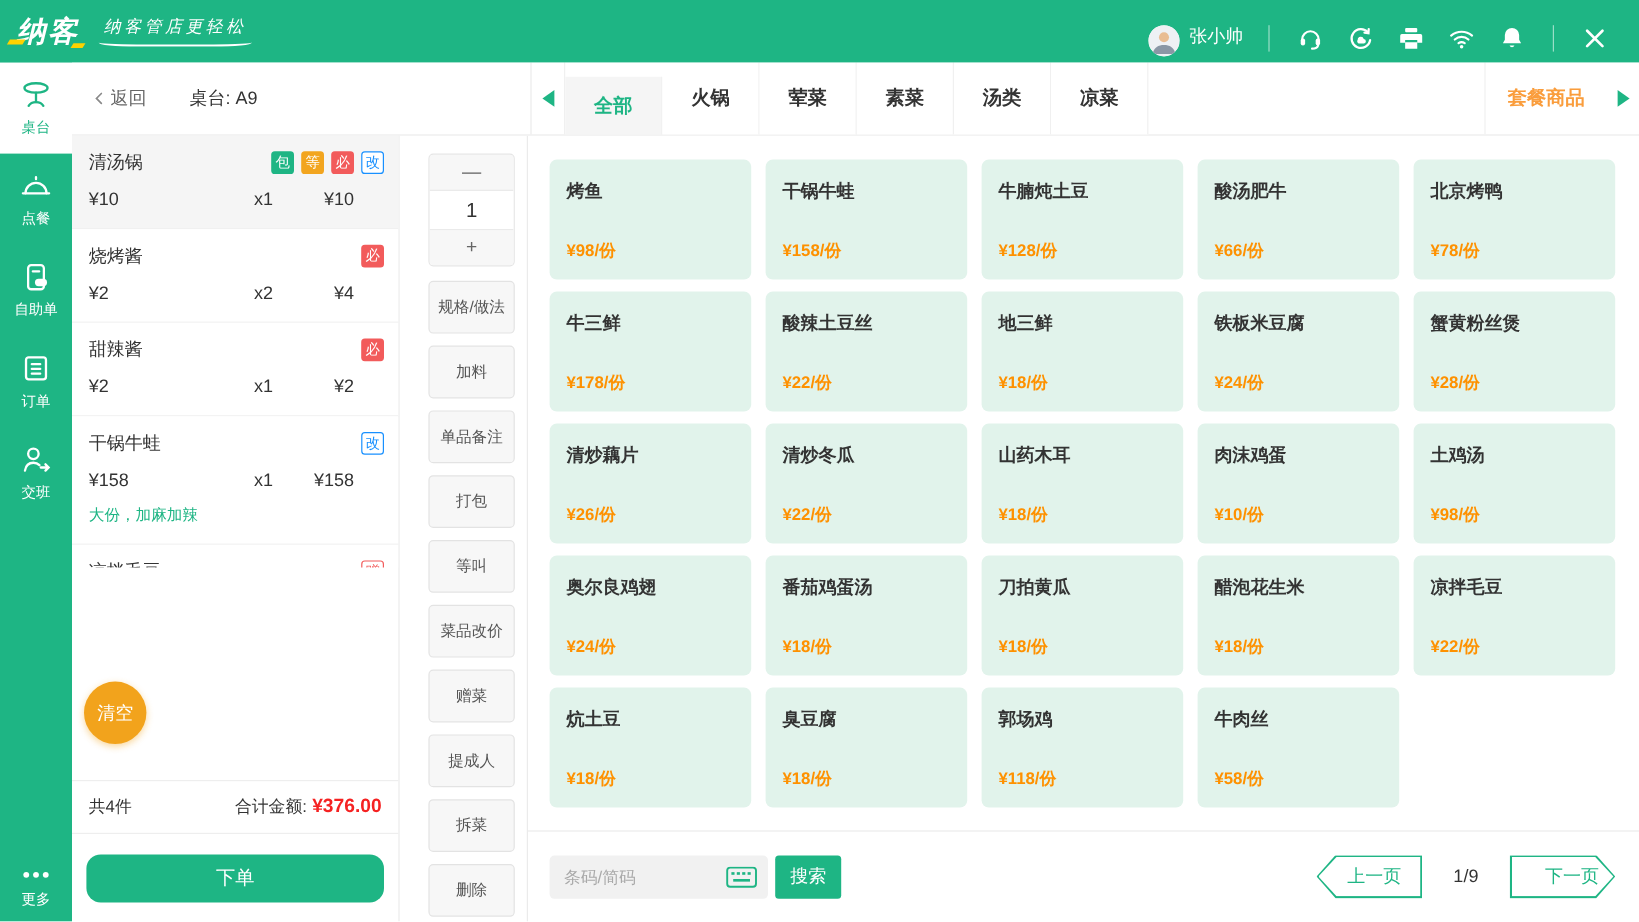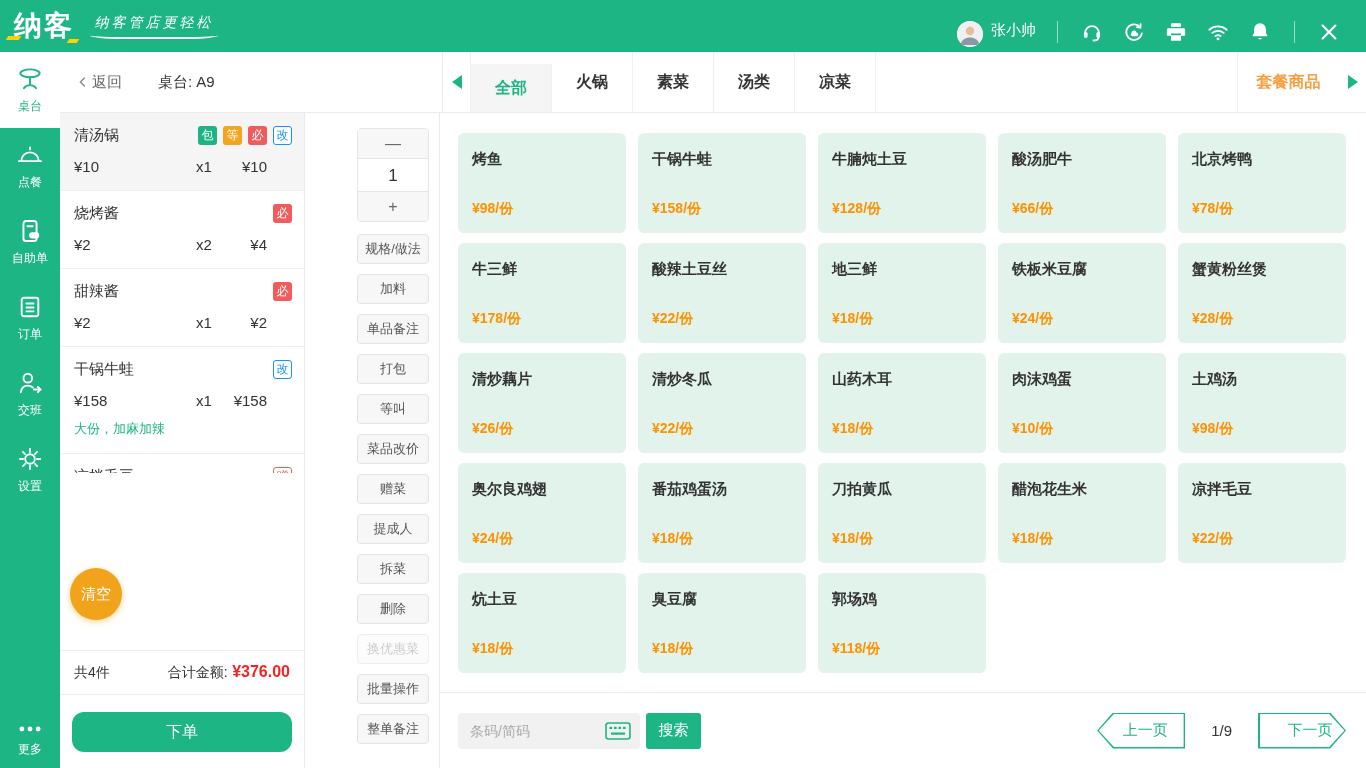--- a/index.html
+++ b/index.html
@@ -4,21 +4,21 @@
 <style>
   * { margin:0; padding:0; box-sizing:border-box; }
   html,body { width:1366px; height:768px; overflow:hidden; background:#fff;
     font-family:"Liberation Sans","DejaVu Sans",sans-serif; }
   .app { position:relative; width:1366px; height:768px; background:#fff; }
 
   
   .topbar { position:absolute; top:0; left:0; right:0; height:52px;
     background:var(--green,#1eb584); display:flex; align-items:center; color:#fff; z-index:5; }
   .logo { display:flex; align-items:center; padding-left:14px; }
-  .logo-text { font-size:28px; font-weight:900; letter-spacing:2px; position:relative; }
+  .logo-text { font-size:24px; font-weight:900; font-style:italic; letter-spacing:2px; position:relative; }
   .logo-text::before { content:""; position:absolute; left:-7px; bottom:5px; width:13px; height:4px;
     background:#ffd200; transform:skewX(-32deg); }
   .logo-text::after { content:""; position:absolute; right:-4px; bottom:2px; width:10px; height:4px;
     background:#ffd200; transform:skewX(-32deg); }
   .slogan-wrap { margin-left:16px; display:inline-flex; flex-direction:column; align-items:center; }
   .slogan { font-size:14px; font-style:italic; letter-spacing:3px; }
   .slogan-line { width:128px; height:7px; border-bottom:2px solid #fff; border-radius:50%/7px; }
   .topbar-right { margin-left:auto; display:flex; align-items:flex-start; padding-right:16px;margin-top:16px; }
   .avatar { width:26px; height:26px; border-radius:50%; overflow:hidden; background:#fff; display:block; }
   .avatar svg { display:block; width:26px; height:26px; }
@@ -54,21 +54,21 @@
     border-left:10px solid var(--green,#1eb584); }
   .tabs { display:flex; align-items:stretch; border-left:1px solid #f0f0f0; }
   .tab { width:81px; display:flex; align-items:center; justify-content:center; font-size:16px;
     font-weight:700; color:#333; border-right:1px solid #f0f0f0; cursor:pointer; background:#fff; }
   .tab.active { background:#f5f5f5; color:var(--green,#1eb584);margin-top:12px; }
   .flex-spacer { flex:1; }
   .combo-tab { width:102px; display:flex; align-items:center; justify-content:center;
     border-left:1px solid #f0f0f0; color:var(--combo-orange,#fa9d3c); font-size:16px; font-weight:700; cursor:pointer; }
 
   
-  .order-panel { position:absolute; left:60px; top:113px; bottom:0; width:245px; background:#fff;
+  .order-panel { position:absolute; left:60px; top:113px; bottom:0; width:273px; background:#fff;
     border-right:1px solid #ebebeb; z-index:2; }
   .order-items { position:absolute; top:0; left:0; right:0; height:360px; overflow:hidden; }
   .order-item { padding:13px 12px 15px 14px; border-bottom:1px solid #f0f0f0; cursor:pointer; background:#fff; }
   .order-item.selected { background:#f5f5f5; }
   .oi-top { display:flex; align-items:center; justify-content:space-between; margin-bottom:13px; }
   .oi-name { font-size:15px; color:#333; }
   .oi-badges { display:flex; align-items:center; }
   .badge { display:inline-block; min-width:19px; height:19px; line-height:19px; text-align:center;
     border-radius:3px; font-size:12px; margin-left:6px; }
   .b-solid-green { background:var(--green,#1eb584); color:#fff; }
@@ -93,21 +93,21 @@
     border-radius:12px; background:var(--green,#1eb584); color:#fff; font-size:16px; cursor:pointer; }
 
   
   .action-col { position:absolute; left:347px; top:113px; bottom:0; width:93px; background:#fff;
     border-right:1px solid #ebebeb; z-index:2; }
   .stepper { width:72px; margin:15px auto 0; border:1px solid #e5e5e5; border-radius:4px; overflow:hidden; }
   .step-btn { display:block; width:100%; height:29px; border:none; background:#f7f7f7; color:#666;
     font-size:16px; cursor:pointer; }
   .step-value { height:34px; line-height:34px; text-align:center; font-size:17px; color:#333; background:#fff;
     border-top:1px solid #e5e5e5; border-bottom:1px solid #e5e5e5; }
-  .act-btn { display:block; width:72px; height:30px; margin:10px auto 0; background:#f7f7f7;
+  .act-btn { display:block; width:72px; height:44px; margin:10px auto 0; background:#f7f7f7;
     border:1px solid #e3e3e3; border-radius:4px; font-size:13px; color:#555; cursor:pointer;
     font-family:inherit; white-space:nowrap; padding:0 2px; }
   .act-btn.first { margin-top:12px; }
   .act-btn.disabled { color:#ccc; background:#fcfcfc; border-color:#eee; cursor:default; }
 
   
   .menu-area { position:absolute; left:441px; right:0; top:113px; bottom:76px; background:#fff;
     padding:20px 0 0 17px; display:grid; grid-template-columns:repeat(5,168px); grid-auto-rows:100px;
     gap:10px 12px; align-content:start; }
   .menu-card { background:var(--mint,#e1f3eb); border-radius:6px; padding:17px 14px 15px;
@@ -250,29 +250,20 @@
       <div class="sb-item">
         <span class="sb-icon">
           <svg viewBox="0 0 32 32" fill="none" stroke="currentColor" stroke-width="2.2" stroke-linecap="round">
             <circle cx="13.5" cy="10.5" r="5"></circle>
             <path d="M5.5 26.5c.8-5 4-7.5 8-7.5 2.3 0 4.3.8 5.8 2.3"></path>
             <path d="M20.5 23.5h7.5m-3-3 3 3-3 3"></path>
           </svg>
         </span>
         <span class="sb-label">交班</span>
       </div>
-      <div class="sb-item">
-        <span class="sb-icon">
-          <svg viewBox="0 0 32 32" fill="none" stroke="currentColor" stroke-width="2.2" stroke-linecap="round">
-            <circle cx="16" cy="16" r="5.5"></circle>
-            <path d="M16 4.5v3.5M16 24v3.5M4.5 16H8M24 16h3.5M7.9 7.9l2.5 2.5M21.6 21.6l2.5 2.5M24.1 7.9l-2.5 2.5M10.4 21.6l-2.5 2.5"></path>
-          </svg>
-        </span>
-        <span class="sb-label">设置</span>
-      </div>
       <div class="sb-more">
         <span><svg viewBox="0 0 32 12" fill="currentColor">
             <circle cx="6" cy="6" r="3"></circle>
             <circle cx="16" cy="6" r="3"></circle>
             <circle cx="26" cy="6" r="3"></circle>
           </svg></span>
         <span>更多</span>
       </div>
     </nav>
 
@@ -285,20 +276,21 @@
         <span>返回</span>
       </span>
       <span class="table-label">桌台: A9</span>
     </div>
     <div class="tab-arrow">
         <span class="tri-left"></span>
       </div>
     <div class="tabs" id="tabs">
         <div class="tab active">全部</div>
         <div class="tab">火锅</div>
+        <div class="tab">荤菜</div>
         <div class="tab">素菜</div>
         <div class="tab">汤类</div>
         <div class="tab">凉菜</div>
       </div>
     <div class="flex-spacer"></div>
     <div class="combo-tab">
         <span>套餐商品</span>
       </div>
     <div class="tab-arrow">
         <span class="tri-right"></span>
@@ -492,20 +484,24 @@
         <div class="mc-price">¥18/份</div>
       </div>
       <div class="menu-card">
         <div class="mc-name">臭豆腐</div>
         <div class="mc-price">¥18/份</div>
       </div>
       <div class="menu-card">
         <div class="mc-name">郭场鸡</div>
         <div class="mc-price">¥118/份</div>
       </div>
+      <div class="menu-card">
+        <div class="mc-name">牛肉丝</div>
+        <div class="mc-price">¥58/份</div>
+      </div>
     </main>
 
   <div class="bottom-bar">
     <div class="barcode-box">
       <input type="text" placeholder="条码/简码" style="">
       <span class="kb-icon">
           <svg viewBox="0 0 26 18" fill="none" stroke="currentColor" stroke-width="1.6">
             <rect x="1" y="1" width="24" height="16" rx="2.5"></rect>
             <g fill="currentColor" stroke="none">
               <rect x="4.5" y="4.8" width="2.6" height="2.2"></rect>

